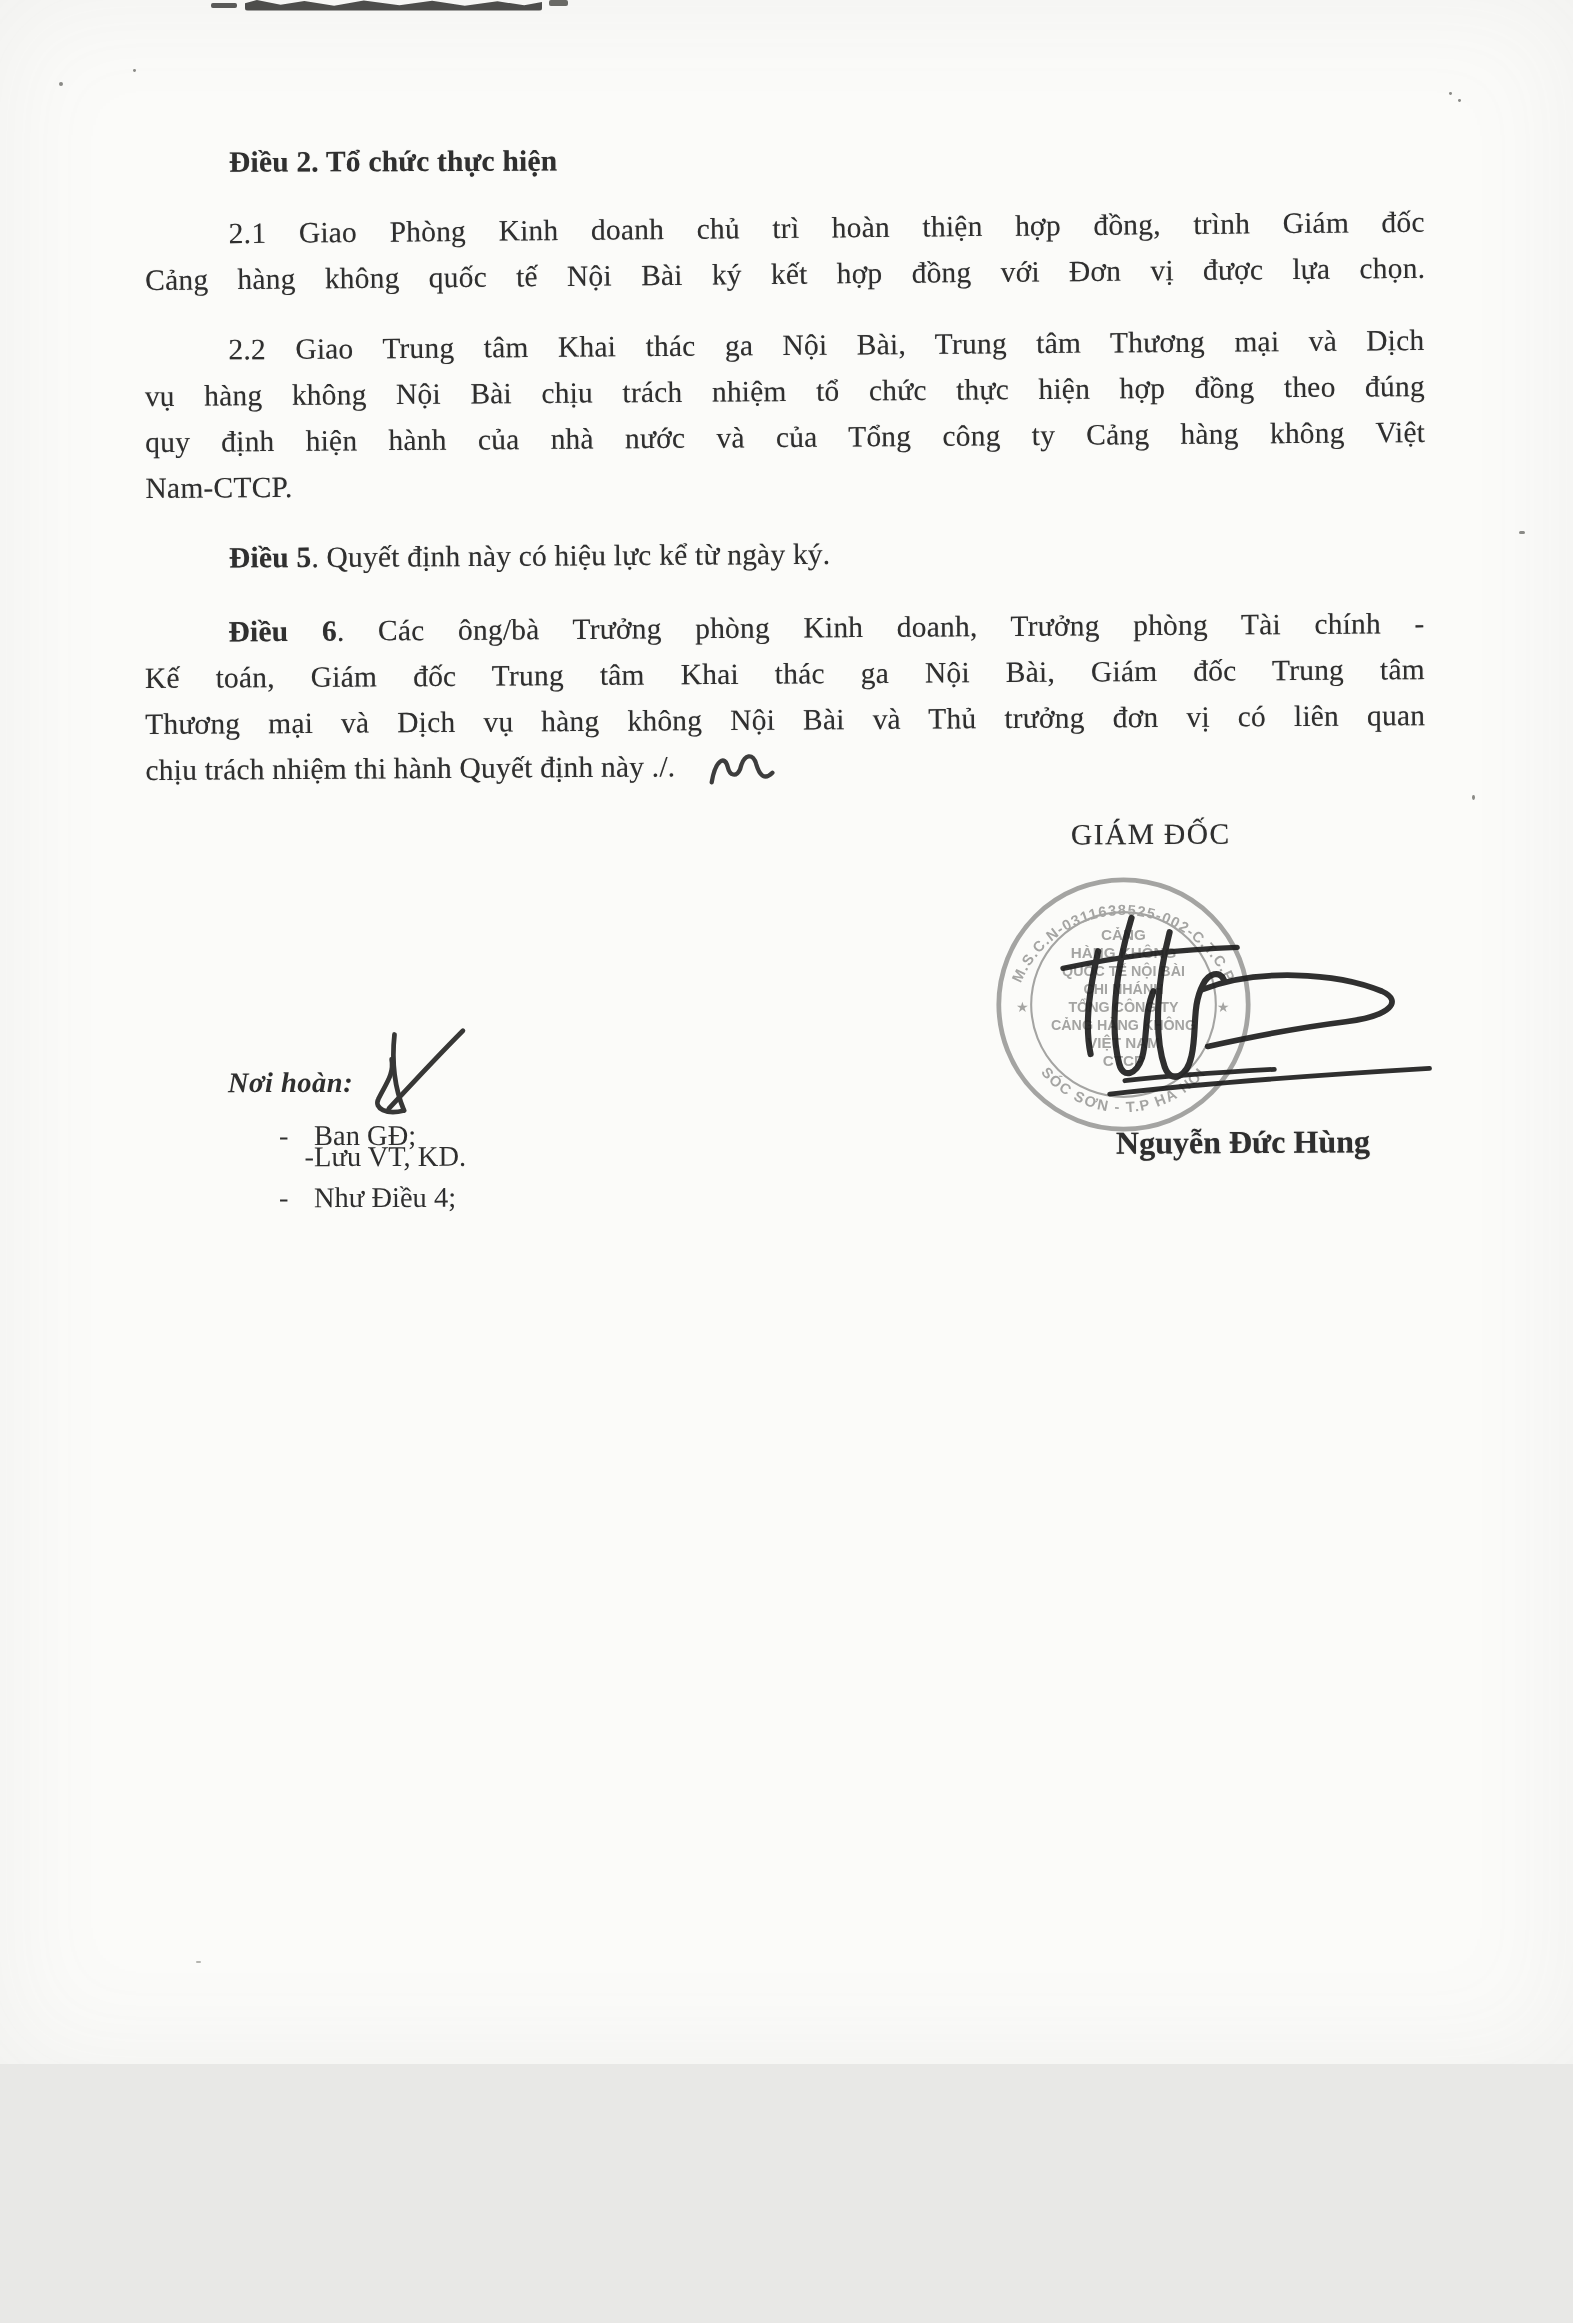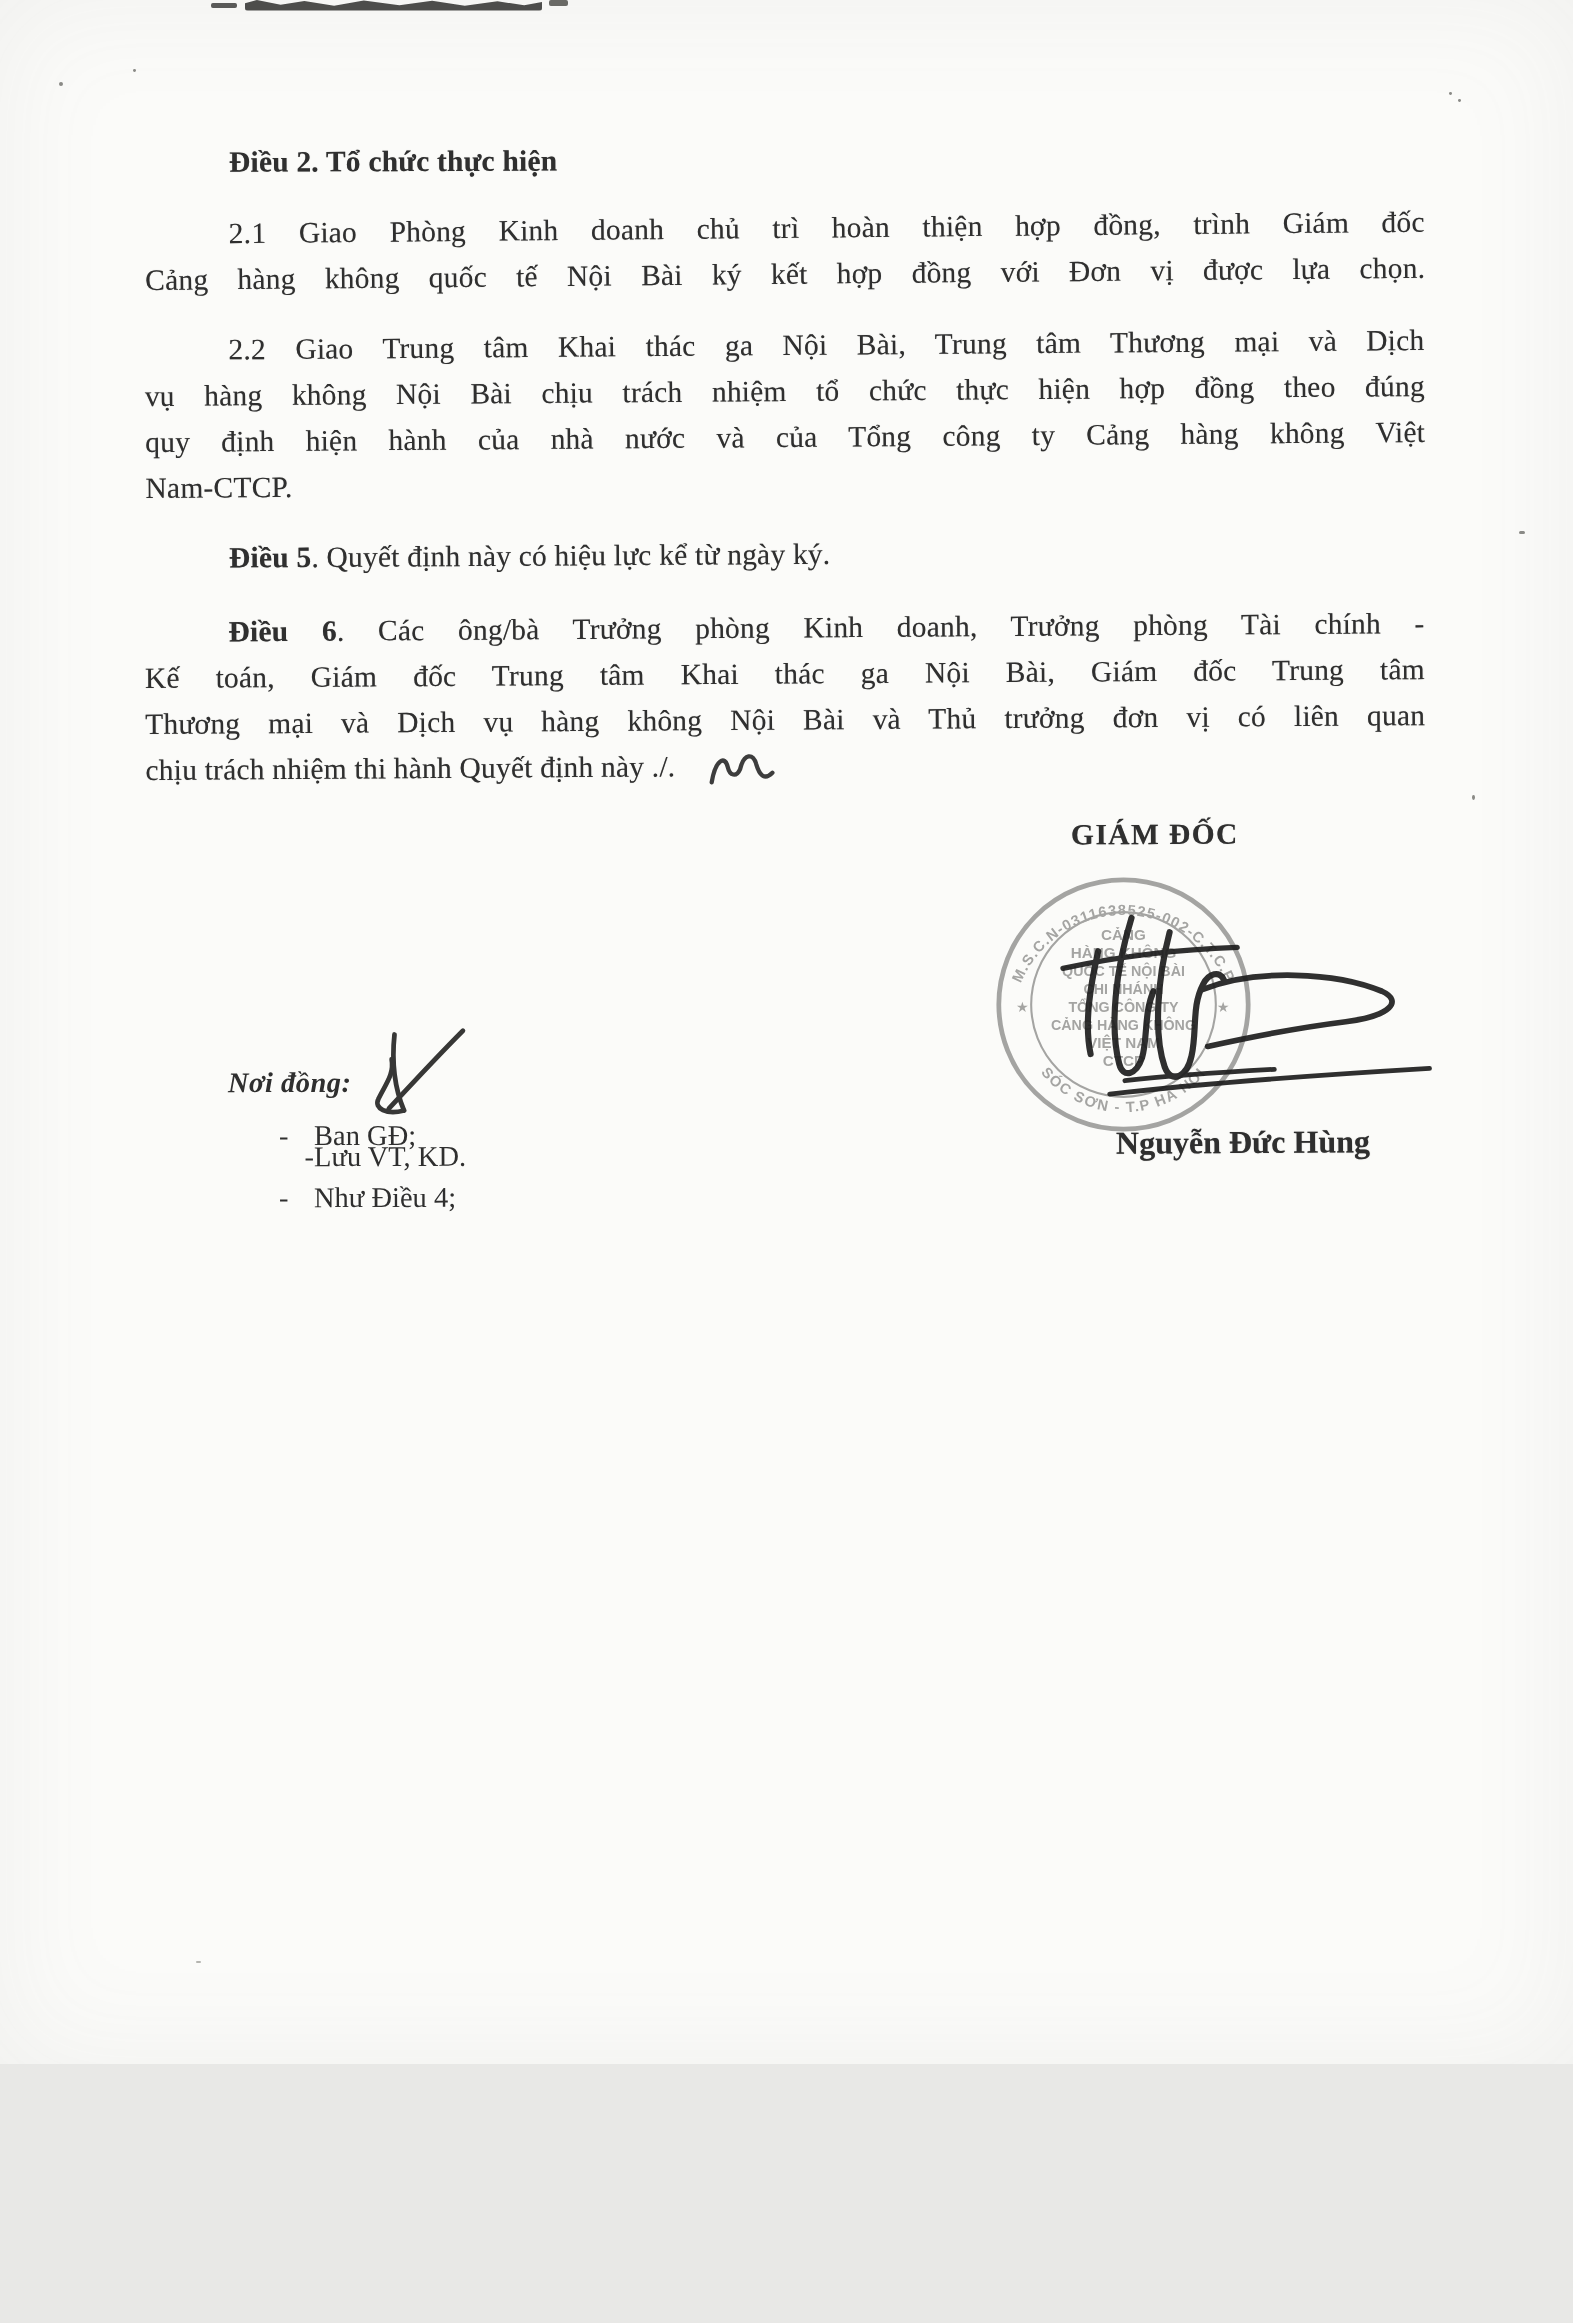--- a/index.html
+++ b/index.html
@@ -15,21 +15,21 @@
     box-shadow:inset 0 0 114px rgba(120,120,110,.08);
   }
   .txt{position:absolute;left:145px;width:1280px;font-size:29.5px;line-height:46px;
        letter-spacing:0.2px;text-shadow:0 0 0.7px rgba(40,40,40,.45);}
   .line{text-align:justify;text-align-last:justify;}
   .line.last{text-align:left;text-align-last:left;}
   .ind{padding-left:84px;box-sizing:border-box;}
   b{font-weight:bold;}
   .h-article{font-weight:bold;}
   
-  .sig-title{position:absolute;left:1071px;top:818px;font-size:29.5px;font-weight:bold;
+  .sig-title{position:absolute;left:1071px;top:818px;font-size:29.5px;font-weight:normal;
              letter-spacing:1.4px;transform:rotate(-.3deg);text-shadow:0 0 0.7px rgba(40,40,40,.5);}
   .sig-name{position:absolute;left:1116px;top:1124px;font-size:32px;font-weight:bold;
             transform:rotate(-.35deg);text-shadow:0 0 0.8px rgba(30,30,30,.5);}
   
   .recip-label{position:absolute;left:228px;top:1067px;font-size:28.5px;font-style:italic;
                font-weight:600;letter-spacing:0.5px;transform:rotate(-.15deg);}
   .recip-item{position:absolute;left:279px;font-size:28.5px;transform:rotate(-.15deg);font-family:Liberation Serif, serif;}
   .recip-item .dash{display:inline-block;width:35px;}
   
   .pageno{position:absolute;left:1444px;top:2178px;font-size:28.5px;color:#787874;
@@ -123,21 +123,21 @@
       <path stroke-width="6.5" d="M175,40 C162,90 158,148 170,182 C177,200 193,192 198,170 C204,144 198,118 210,95 C216,83 228,80 232,90"></path>
       <path stroke-width="5.5" d="M63,78 C120,66 185,58 246,56"></path>
       <path stroke-width="6" d="M210,100 C265,78 350,82 398,102 C420,112 408,128 360,134 C320,139 260,150 215,160"></path>
       <path stroke-width="5" d="M112,210 C200,200 330,190 448,183"></path>
       <path stroke-width="5" d="M128,196 C180,190 230,187 285,184"></path>
     </g>
   </svg>
 
   <div class="sig-name">Nguyễn Đức Hùng</div>
 
-  <div class="recip-label">Nơi đồng:</div>
+  <div class="recip-label">Nơi hoàn:</div>
 
   <svg style="left:366px;top:1025px;" width="114" height="95" viewBox="0 0 120 100">
     <g fill="none" stroke="#222" stroke-width="5" stroke-linecap="round" opacity=".9">
       <path d="M102,6 C80,28 50,60 24,88"></path>
       <path d="M30,10 C27,38 30,66 40,90"></path>
       <path d="M40,90 C22,95 8,88 13,78 C20,63 30,52 27,36"></path>
     </g>
   </svg>
 
   <div class="recip-item" style="top:1120px;">

